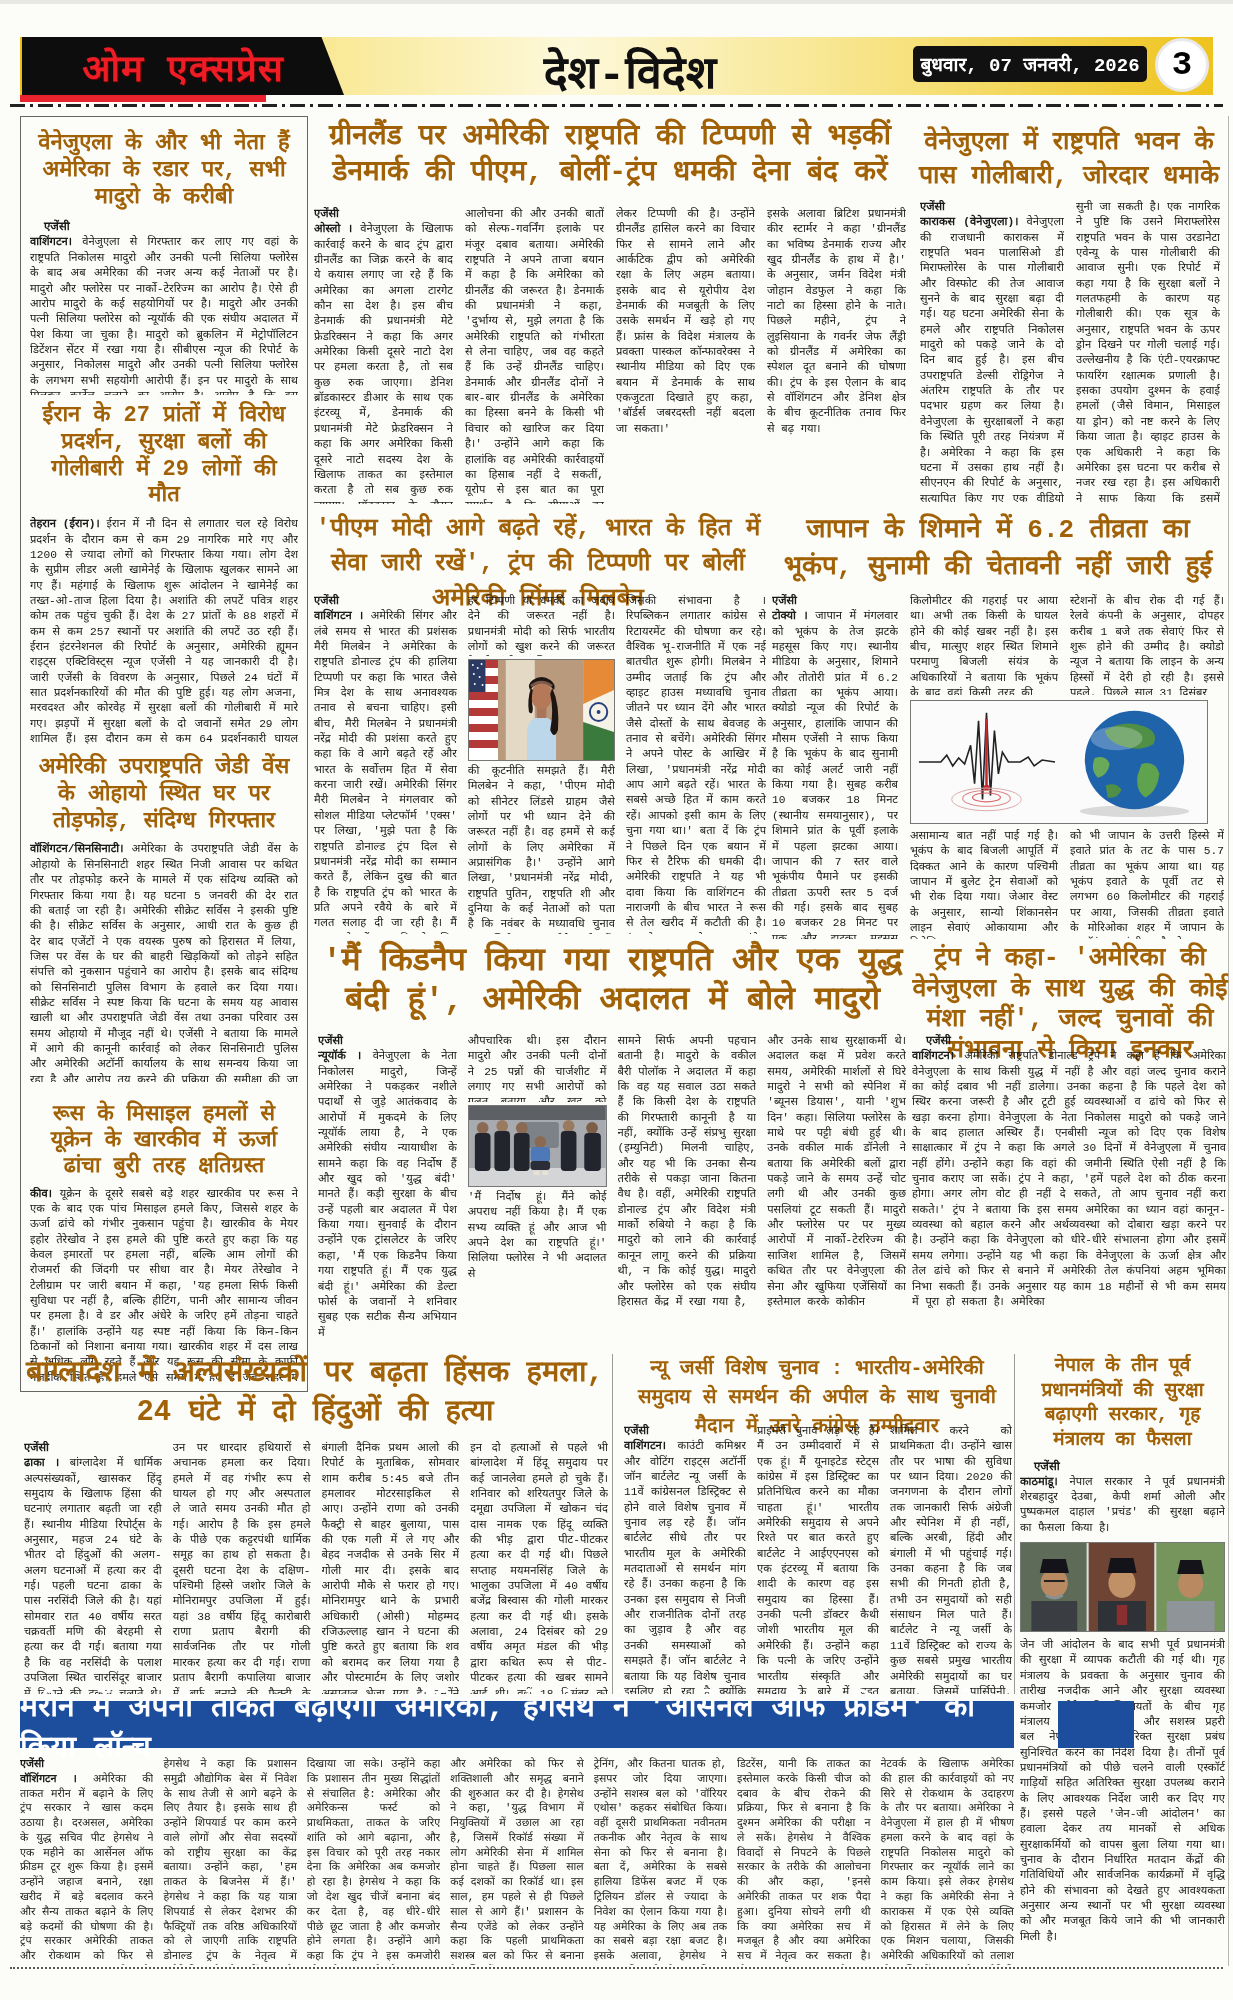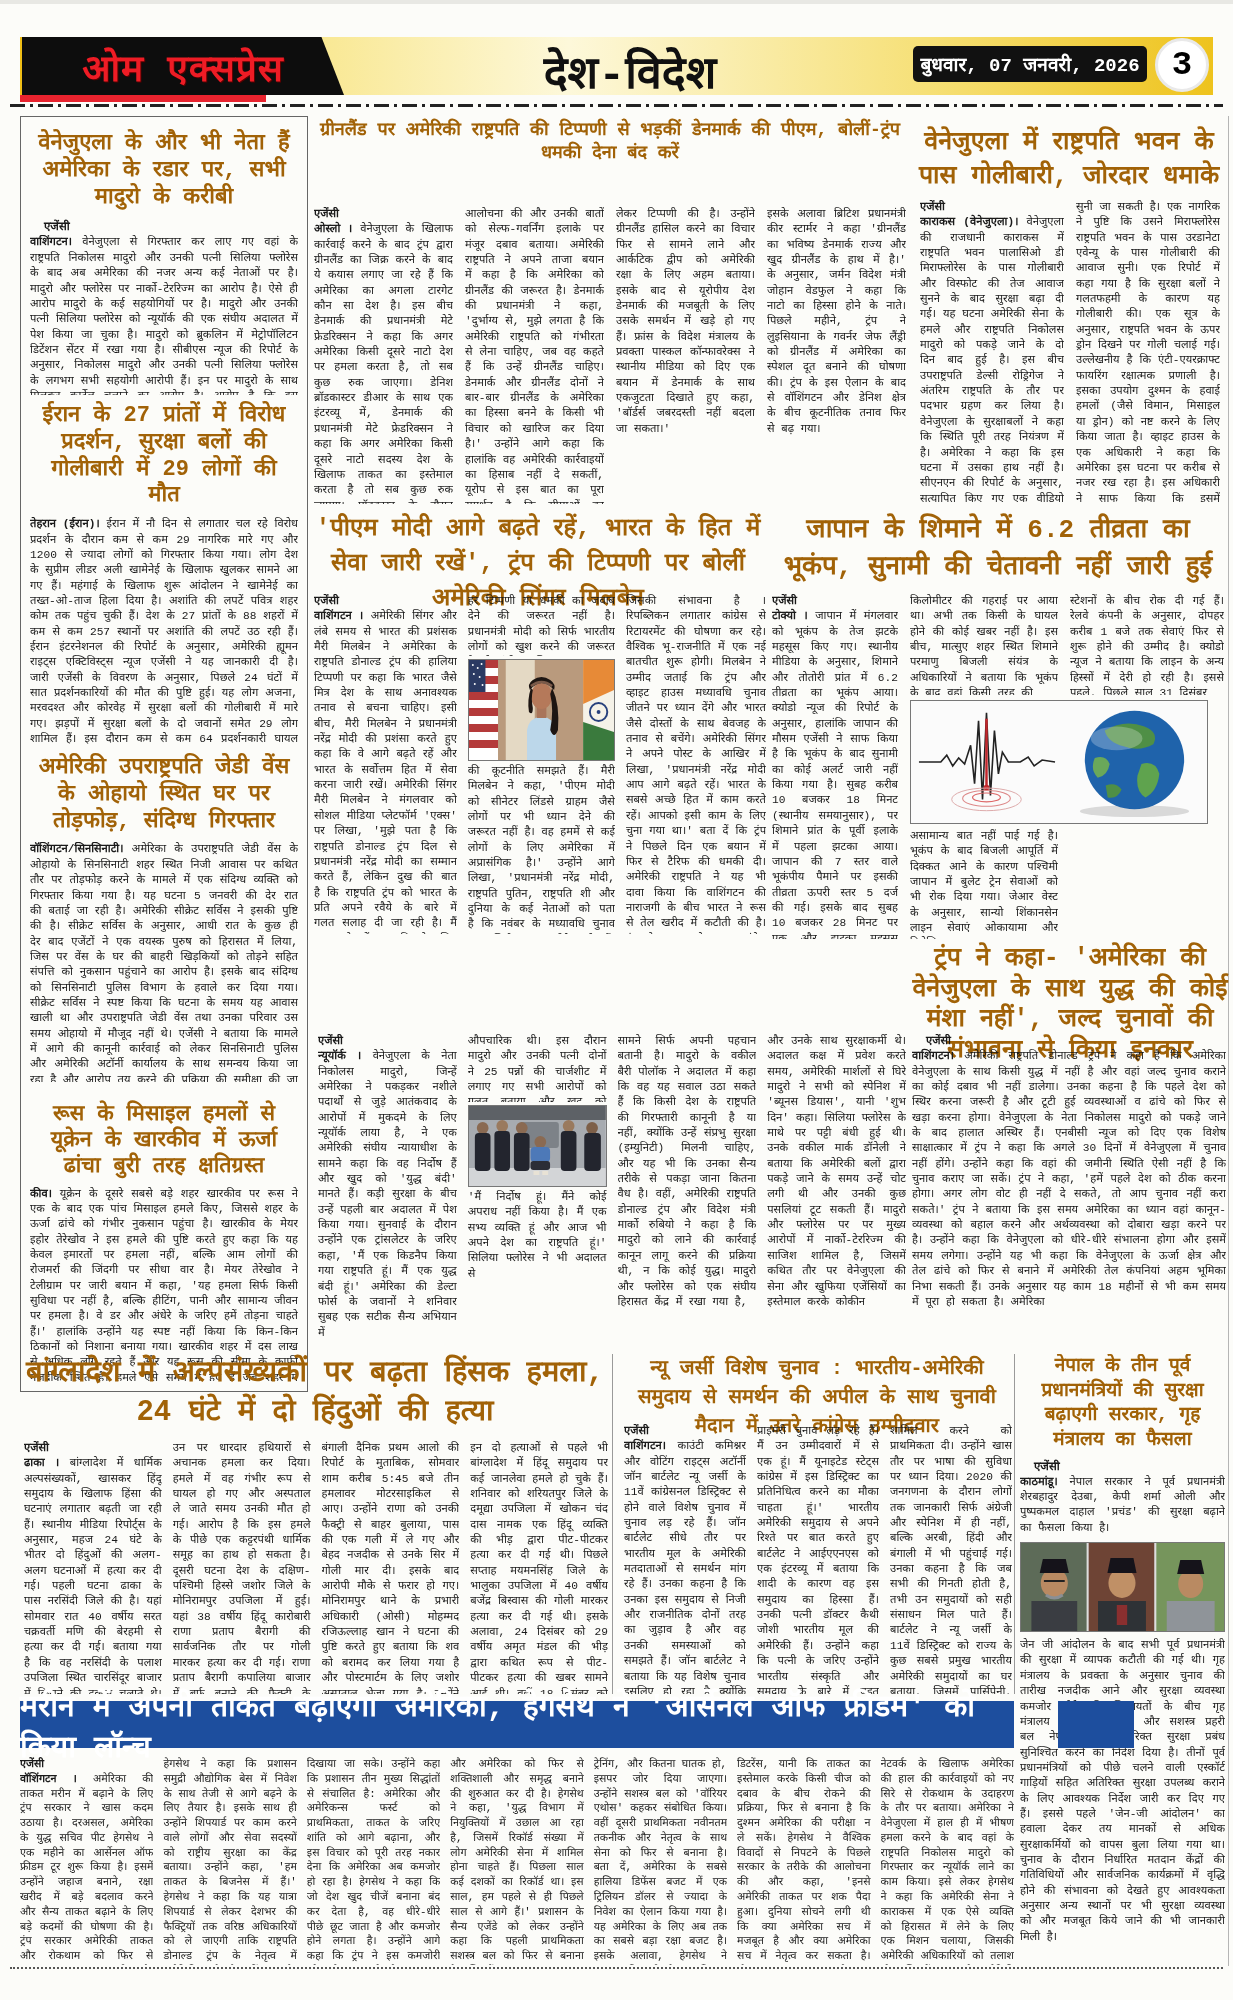--- a/index.html
+++ b/index.html
@@ -79,21 +79,21 @@
     <div class="lb-art" style="height:346px;">
       <div class="hl lb-hl">अमेरिकी उपराष्ट्रपति जेडी वेंस के ओहायो स्थित घर पर तोड़फोड़, संदिग्ध गिरफ्तार</div>
       <div class="bt" style="height:240px;"><b>वॉशिंगटन/सिनसिनाटी।</b><span> अमेरिका के उपराष्ट्रपति जेडी वेंस के ओहायो के सिनसिनाटी शहर स्थित निजी आवास पर कथित तौर पर तोड़फोड़ करने के मामले में एक संदिग्ध व्यक्ति को गिरफ्तार किया गया है। यह घटना 5 जनवरी की देर रात की बताई जा रही है। अमेरिकी सीक्रेट सर्विस ने इसकी पुष्टि की है। सीक्रेट सर्विस के अनुसार, आधी रात के कुछ ही देर बाद एजेंटों ने एक वयस्क पुरुष को हिरासत में लिया, जिस पर वेंस के घर की बाहरी खिड़कियों को तोड़ने सहित संपत्ति को नुकसान पहुंचाने का आरोप है। इसके बाद संदिग्ध को सिनसिनाटी पुलिस विभाग के हवाले कर दिया गया। सीक्रेट सर्विस ने स्पष्ट किया कि घटना के समय यह आवास खाली था और उपराष्ट्रपति जेडी वेंस तथा उनका परिवार उस समय ओहायो में मौजूद नहीं थे। एजेंसी ने बताया कि मामले में आगे की कानूनी कार्रवाई को लेकर सिनसिनाटी पुलिस और अमेरिकी अटॉर्नी कार्यालय के साथ समन्वय किया जा रहा है और आरोप तय करने की प्रक्रिया की समीक्षा की जा रही है।</span></div>
     </div>
     <div class="lb-art" style="height:288px;">
       <div class="hl lb-hl small">रूस के मिसाइल हमलों से यूक्रेन के खारकीव में ऊर्जा ढांचा बुरी तरह क्षतिग्रस्त</div>
       <div class="bt" style="height:218px;"><b>कीव।</b><span> यूक्रेन के दूसरे सबसे बड़े शहर खारकीव पर रूस ने एक के बाद एक पांच मिसाइल हमले किए, जिससे शहर के ऊर्जा ढांचे को गंभीर नुकसान पहुंचा है। खारकीव के मेयर इहोर तेरेखोव ने इस हमले की पुष्टि करते हुए कहा कि यह केवल इमारतों पर हमला नहीं, बल्कि आम लोगों की रोजमर्रा की जिंदगी पर सीधा वार है। मेयर तेरेखोव ने टेलीग्राम पर जारी बयान में कहा, 'यह हमला सिर्फ किसी सुविधा पर नहीं है, बल्कि हीटिंग, पानी और सामान्य जीवन पर हमला है। वे डर और अंधेरे के जरिए हमें तोड़ना चाहते हैं।' हालांकि उन्होंने यह स्पष्ट नहीं किया कि किन-किन ठिकानों को निशाना बनाया गया। खारकीव शहर में दस लाख से अधिक लोग रहते हैं और यह रूस की सीमा के काफी नजदीक स्थित है। हमले ऐसे समय में हुए हैं जब शहर में कड़ाके की ठंड पड़ रही है। दिन का तापमान शून्य से करीब तीन डिग्री सेल्सियस नीचे दर्ज किया गया।</span></div>
     </div>
   </div>
 
-  <div class="abs hl" style="left:312px;top:115px;width:596px;font-size:18px;line-height:1.28;">ग्रीनलैंड पर अमेरिकी राष्ट्रपति की टिप्पणी से भड़कीं डेनमार्क की पीएम, बोलीं-ट्रंप धमकी देना बंद करें</div>
+  <div class="abs hl" style="left:312px;top:115px;width:596px;font-size:28px;line-height:1.28;">ग्रीनलैंड पर अमेरिकी राष्ट्रपति की टिप्पणी से भड़कीं डेनमार्क की पीएम, बोलीं-ट्रंप धमकी देना बंद करें</div>
   <div class="abs cols" style="left:314px;top:203px;width:592px;height:297px;gap:12px;">
     <div class="col bt" style="flex:1;"><b style="display:block;">एजेंसी</b><b>ओस्लो ।</b><span> वेनेजुएला के खिलाफ कार्रवाई करने के बाद ट्रंप द्वारा ग्रीनलैंड का जिक्र करने के बाद ये कयास लगाए जा रहे हैं कि अमेरिका का अगला टारगेट कौन सा देश है। इस बीच डेनमार्क की प्रधानमंत्री मेटे फ्रेडरिक्सन ने कहा कि अगर अमेरिका किसी दूसरे नाटो देश पर हमला करता है, तो सब कुछ रुक जाएगा। डेनिश ब्रॉडकास्टर डीआर के साथ एक इंटरव्यू में, डेनमार्क की प्रधानमंत्री मेटे फ्रेडरिक्सन ने कहा कि अगर अमेरिका किसी दूसरे नाटो सदस्य देश के खिलाफ ताकत का इस्तेमाल करता है तो सब कुछ रुक जाएगा। पॉडकास्ट के दौरान फ्रेडरिक्सन ने अमेरिकी राष्ट्रपति डोनाल्ड ट्रंप की ओर से की गई नई टिप्पणी की भी</span></div>
     <div class="col bt" style="flex:1;">आलोचना की और उनकी बातों को सेल्फ-गवर्निंग इलाके पर मंजूर दबाव बताया। अमेरिकी राष्ट्रपति ने अपने ताजा बयान में कहा है कि अमेरिका को ग्रीनलैंड की जरूरत है। डेनमार्क की प्रधानमंत्री ने कहा, 'दुर्भाग्य से, मुझे लगता है कि अमेरिकी राष्ट्रपति को गंभीरता से लेना चाहिए, जब वह कहते हैं कि उन्हें ग्रीनलैंड चाहिए। डेनमार्क और ग्रीनलैंड दोनों ने बार-बार ग्रीनलैंड के अमेरिका का हिस्सा बनने के किसी भी विचार को खारिज कर दिया है।' उन्होंने आगे कहा कि हालांकि वह अमेरिकी कार्रवाइयों का हिसाब नहीं दे सकतीं, यूरोप से इस बात का पूरा समर्थन है कि सीमाओं का सम्मान किया जाना चाहिए। वेनेजुएला के खिलाफ कार्रवाई करने के बाद ट्रंप ने अब ग्रीनलैंड को</div>
     <div class="col bt" style="flex:1;">लेकर टिप्पणी की है। उन्होंने ग्रीनलैंड हासिल करने का विचार फिर से सामने लाने और आर्कटिक द्वीप को अमेरिकी रक्षा के लिए अहम बताया। इसके बाद से यूरोपीय देश डेनमार्क की मजबूती के लिए उसके समर्थन में खड़े हो गए हैं। फ्रांस के विदेश मंत्रालय के प्रवक्ता पास्कल कॉन्फावरेक्स ने स्थानीय मीडिया को दिए एक बयान में डेनमार्क के साथ एकजुटता दिखाते हुए कहा, 'बॉर्डर्स जबरदस्ती नहीं बदला जा सकता।'</div>
     <div class="col bt" style="flex:1;">इसके अलावा ब्रिटिश प्रधानमंत्री कीर स्टार्मर ने कहा 'ग्रीनलैंड का भविष्य डेनमार्क राज्य और खुद ग्रीनलैंड के हाथ में है।' के अनुसार, जर्मन विदेश मंत्री जोहान वेडफुल ने कहा कि नाटो का हिस्सा होने के नाते। पिछले महीने, ट्रंप ने लुइसियाना के गवर्नर जेफ लैंड्री को ग्रीनलैंड में अमेरिका का स्पेशल दूत बनाने की घोषणा की। ट्रंप के इस ऐलान के बाद से वॉशिंगटन और डेनिश क्षेत्र के बीच कूटनीतिक तनाव फिर से बढ़ गया।</div>
   </div>
 
   <div class="abs hl" style="left:918px;top:122px;width:302px;font-size:25px;line-height:1.35;">वेनेजुएला में राष्ट्रपति भवन के पास गोलीबारी, जोरदार धमाके</div>
   <div class="abs cols" style="left:920px;top:196px;width:300px;height:302px;gap:12px;">
     <div class="col bt" style="flex:1;"><b style="display:block;">एजेंसी</b><b>काराकस (वेनेजुएला)।</b><span> वेनेजुएला की राजधानी काराकस में राष्ट्रपति भवन पालासिओ डी मिराफ्लोरेस के पास गोलीबारी और विस्फोट की तेज आवाज सुनने के बाद सुरक्षा बढ़ा दी गई। यह घटना अमेरिकी सेना के हमले और राष्ट्रपति निकोलस मादुरो को पकड़े जाने के दो दिन बाद हुई है। इस बीच उपराष्ट्रपति डेल्सी रोड्रिगेज ने अंतरिम राष्ट्रपति के तौर पर पदभार ग्रहण कर लिया है। वेनेजुएला के सुरक्षाबलों ने कहा कि स्थिति पूरी तरह नियंत्रण में है। अमेरिका ने कहा कि इस घटना में उसका हाथ नहीं है। सीएनएन की रिपोर्ट के अनुसार, सत्यापित किए गए एक वीडियो में काराकस के ऊपर एंटी-एयरक्राफ्ट फायरिंग दिखाई दे रही है। एक अन्य सत्यापित वीडियो में राजधानी में गोलीबारी की आवाज भी</span></div>
@@ -149,21 +149,21 @@
 
   <div class="abs hl" style="left:772px;top:508px;width:452px;font-size:26px;line-height:1.42;">जापान के शिमाने में 6.2 तीव्रता का भूकंप, सुनामी की चेतावनी नहीं जारी हुई</div>
   <div class="abs" style="left:772px;top:590px;width:452px;height:345px;">
     <div class="cols" style="width:100%;height:100%;gap:12px;">
       <div class="col bt" style="width:126px;"><b style="display:block;">एजेंसी</b><b>टोक्यो ।</b><span> जापान में मंगलवार को भूकंप के तेज झटके महसूस किए गए। स्थानीय मीडिया के अनुसार, शिमाने और तोतोरी प्रांत में 6.2 तीव्रता का भूकंप आया। क्योडो न्यूज की रिपोर्ट के अनुसार, हालांकि जापान की मौसम एजेंसी ने साफ किया है कि भूकंप के बाद सुनामी का कोई अलर्ट जारी नहीं किया गया है। सुबह करीब 10 बजकर 18 मिनट (स्थानीय समयानुसार), पर शिमाने प्रांत के पूर्वी इलाके में पहला झटका आया। जापान की 7 स्तर वाले भूकंपीय पैमाने पर इसकी तीव्रता ऊपरी स्तर 5 दर्ज की गई। इसके बाद सुबह 10 बजकर 28 मिनट पर एक और झटका महसूस हुआ, जिसकी तीव्रता निचले स्तर 5 या 5.1 रही। फिर 10 बजकर 37 मिनट पर 5.4 तीव्रता का एक और झटका आया। जापान मौसम विज्ञान एजेंसी के हवाले से स्थानीय मीडिया ने बताया कि शुरुआती भूकंप 10</span></div>
       <div class="col" style="width:148px;display:flex;flex-direction:column;">
         <div class="bt" style="height:101px;">किलोमीटर की गहराई पर आया था। अभी तक किसी के घायल होने की कोई खबर नहीं है। इस बीच, मात्सुए शहर स्थित शिमाने परमाणु बिजली संयंत्र के अधिकारियों ने बताया कि भूकंप के बाद वहां किसी तरह की</div>
         <div style="height:134px;"></div>
         <div class="bt" style="flex:1;">असामान्य बात नहीं पाई गई है। भूकंप के बाद बिजली आपूर्ति में दिक्कत आने के कारण पश्चिमी जापान में बुलेट ट्रेन सेवाओं को भी रोक दिया गया। जेआर वेस्ट के अनुसार, सान्यो शिंकानसेन लाइन सेवाएं ओकायामा और हिरोशिमा</div>
       </div>
-      <div class="col" style="flex:1;display:flex;flex-direction:row;">
+      <div class="col" style="flex:1;display:flex;flex-direction:column;">
         <div class="bt" style="height:101px;">स्टेशनों के बीच रोक दी गई हैं। रेलवे कंपनी के अनुसार, दोपहर करीब 1 बजे तक सेवाएं फिर से शुरू होने की उम्मीद है। क्योडो न्यूज ने बताया कि लाइन के अन्य हिस्सों में देरी हो रही है। इससे पहले, पिछले साल 31 दिसंबर</div>
         <div style="height:134px;"></div>
         <div class="bt" style="flex:1;">को भी जापान के उत्तरी हिस्से में इवाते प्रांत के तट के पास 5.7 तीव्रता का भूकंप आया था। यह भूकंप इवाते के पूर्वी तट से लगभग 60 किलोमीटर की गहराई पर आया, जिसकी तीव्रता इवाते के मोरिओका शहर में जापान के 7-पॉइंट भूकंपीय पैमाने पर 4 मापी गई।</div>
       </div>
     </div>
     <svg class="photo abs" style="left:138px;top:106px;width:298px;height:124px;" viewBox="0 0 298 124" preserveAspectRatio="none">
       <rect width="298" height="124" fill="#fbfbfb"></rect>
       <g>
         <path d="M8,62 L30,62 L36,55 L42,66 L48,58 L54,64 L60,45 L64,84 L68,20 L72,100 L76,12 L80,96 L84,30 L88,74 L92,52 L98,62 L110,62 L118,57 L124,66 L132,60 L145,62" stroke="#222" stroke-width="1.6" fill="none"></path>
         <line x1="76" y1="18" x2="76" y2="88" stroke="#c2272d" stroke-width="2.5"></line>
@@ -177,20 +177,21 @@
         <circle cx="225" cy="60" r="50" fill="#1f63ab"></circle>
         <path d="M195,30 Q215,18 235,26 Q250,32 244,44 Q230,52 214,46 Q198,42 195,30 Z" fill="#4f8f46"></path>
         <path d="M232,64 Q246,60 250,74 Q248,92 236,98 Q226,92 228,76 Z" fill="#5fa34e"></path>
         <path d="M185,58 Q196,54 200,64 Q198,76 188,78 Q180,70 185,58 Z" fill="#6aa85a"></path>
         <path d="M196,86 Q206,82 212,90 Q208,100 198,98 Z" fill="#4f8f46"></path>
         <ellipse cx="207" cy="38" rx="26" ry="12" fill="#ffffff" opacity="0.25"></ellipse>
       </g>
     </svg>
   </div>
 
+  <div class="abs hl" style="left:320px;top:938px;width:585px;font-size:32px;line-height:1.22;">'मैं किडनैप किया गया राष्ट्रपति और एक युद्ध बंदी हूं', अमेरिकी अदालत में बोले मादुरो</div>
   <div class="abs cols" style="left:318px;top:1030px;width:588px;height:315px;gap:11px;">
     <div class="col bt" style="flex:1;"><b style="display:block;">एजेंसी</b><b>न्यूयॉर्क ।</b><span> वेनेजुएला के नेता निकोलस मादुरो, जिन्हें अमेरिका ने पकड़कर नशीले पदार्थों से जुड़े आतंकवाद के आरोपों में मुकदमे के लिए न्यूयॉर्क लाया है, ने एक अमेरिकी संघीय न्यायाधीश के सामने कहा कि वह निर्दोष हैं और खुद को 'युद्ध बंदी' मानते हैं। कड़ी सुरक्षा के बीच उन्हें पहली बार अदालत में पेश किया गया। सुनवाई के दौरान उन्होंने एक ट्रांसलेटर के जरिए कहा, 'मैं एक किडनैप किया गया राष्ट्रपति हूं। मैं एक युद्ध बंदी हूं।' अमेरिका की डेल्टा फोर्स के जवानों ने शनिवार सुबह एक सटीक सैन्य अभियान में</span></div>
     <div class="col" style="flex:1;display:flex;flex-direction:column;">
       <div class="bt" style="height:68px;">औपचारिक थी। इस दौरान मादुरो और उनकी पत्नी दोनों ने 25 पन्नों की चार्जशीट में लगाए गए सभी आरोपों को गलत बताया और खुद को निर्दोष बताया। मादुरो ने कहा,</div>
       <svg class="photo" style="width:100%;height:82px;margin:3px 0;" viewBox="0 0 140 80" preserveAspectRatio="none">
         <rect width="140" height="80" fill="#a7abb0"></rect>
         <rect y="0" width="140" height="14" fill="#5d6166"></rect>
         <rect y="62" width="140" height="18" fill="#d3d5d7"></rect>
         <rect x="52" y="16" width="40" height="26" rx="3" fill="#7d8288"></rect>
         <g fill="#23252e">

